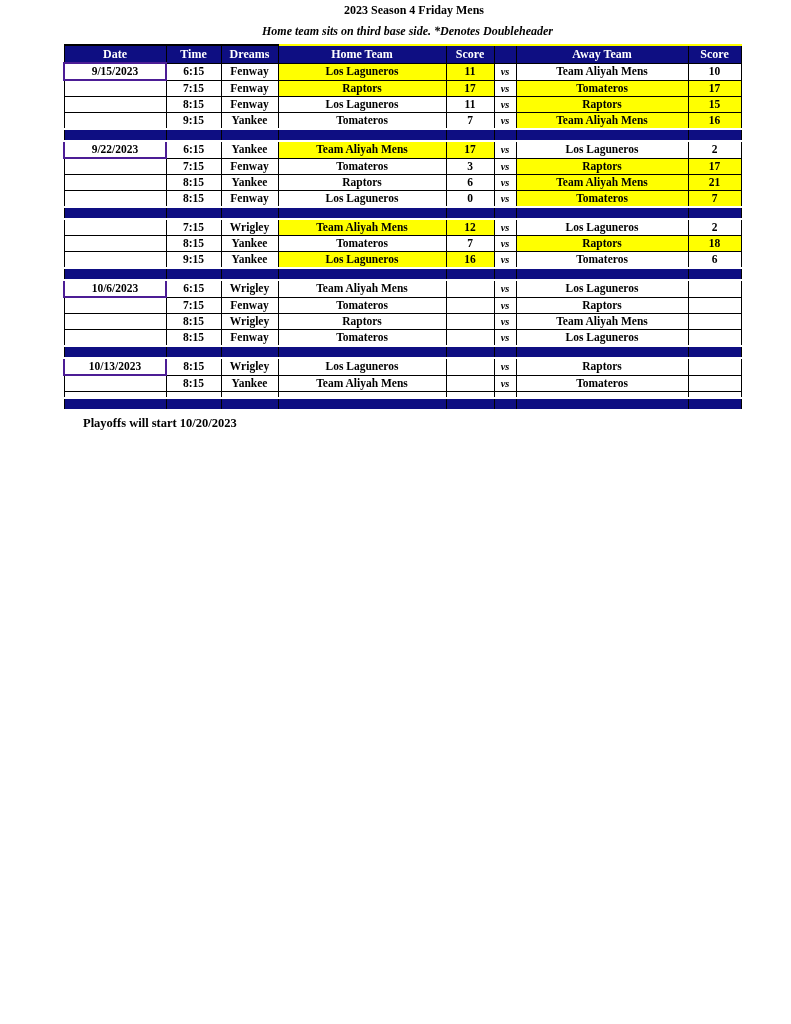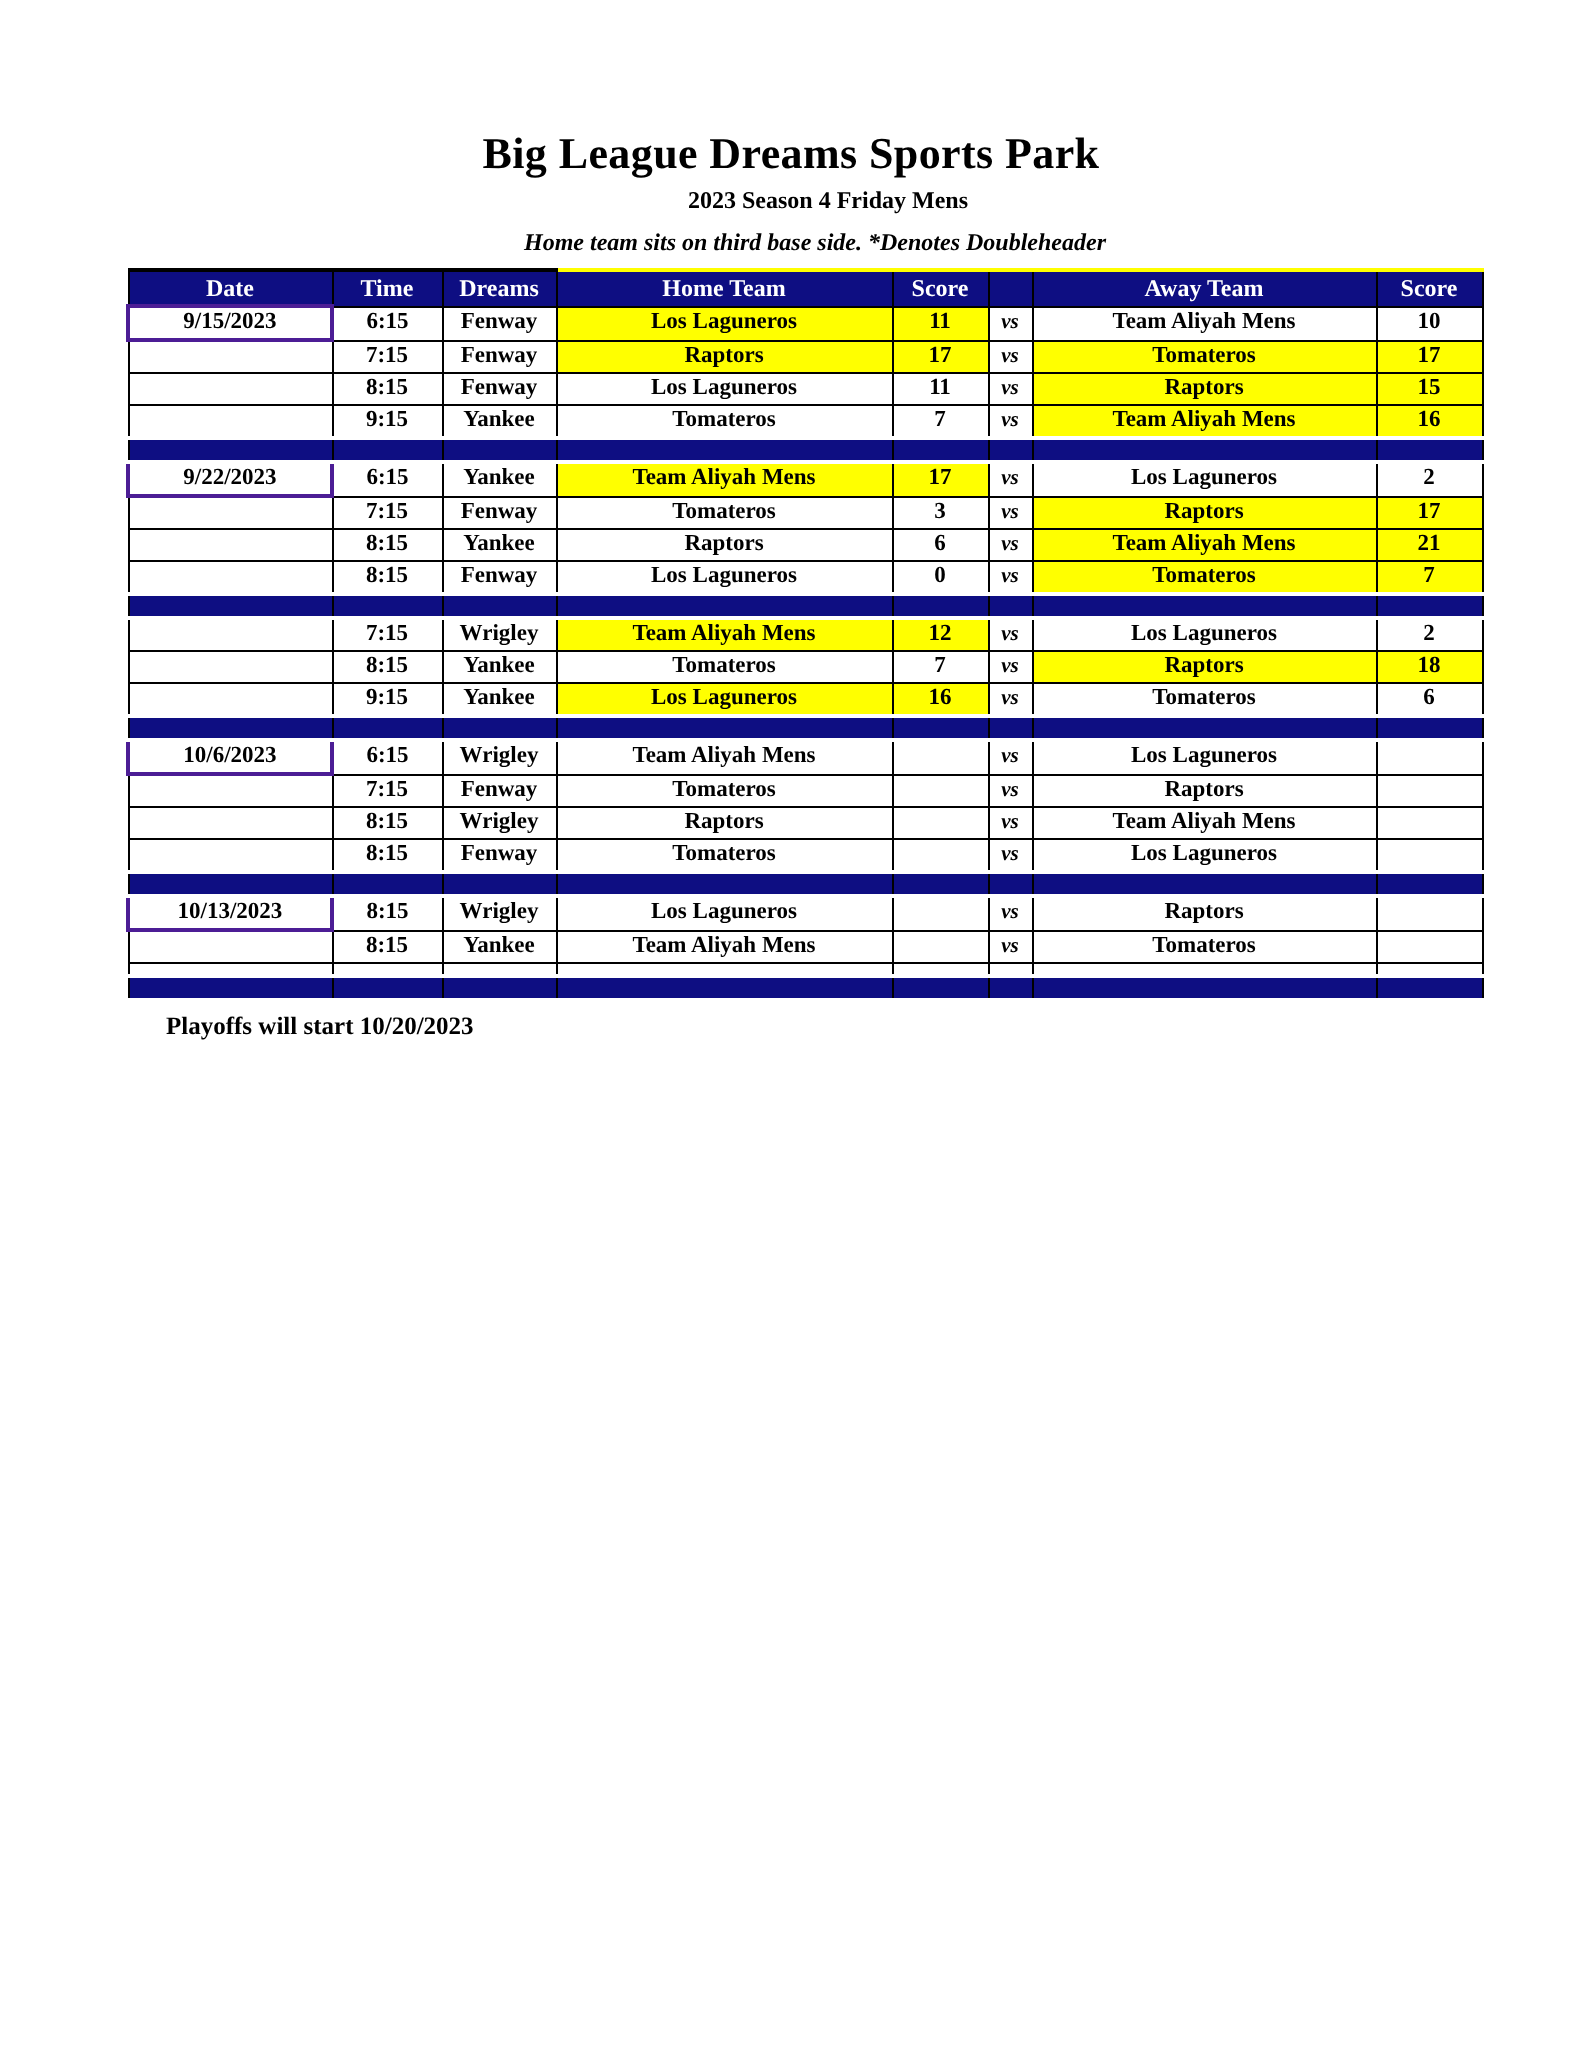--- a/index.html
+++ b/index.html
@@ -42,21 +42,20 @@
   td.vs { font-style:italic; font-size:10.5px; }
   td.date-has { border:2px solid #4c1d95; }
   .footer {
     margin-left:83px; margin-top:5px; font-size:12.5px; font-weight:bold;
   }
 </style>
 </head>
 <body>
 
 <div class="page">
-  <div class="title">Big League Dreams Sports Park</div>
   <div class="subtitle">2023 Season 4 Friday Mens</div>
   <div class="note">Home team sits on third base side.  *Denotes Doubleheader</div>
 
   <table class="sched">
     <colgroup>
       <col style="width:102px">
         <col style="width:55px">
         <col style="width:57px">
       <col style="width:168px">
         <col style="width:48px">

